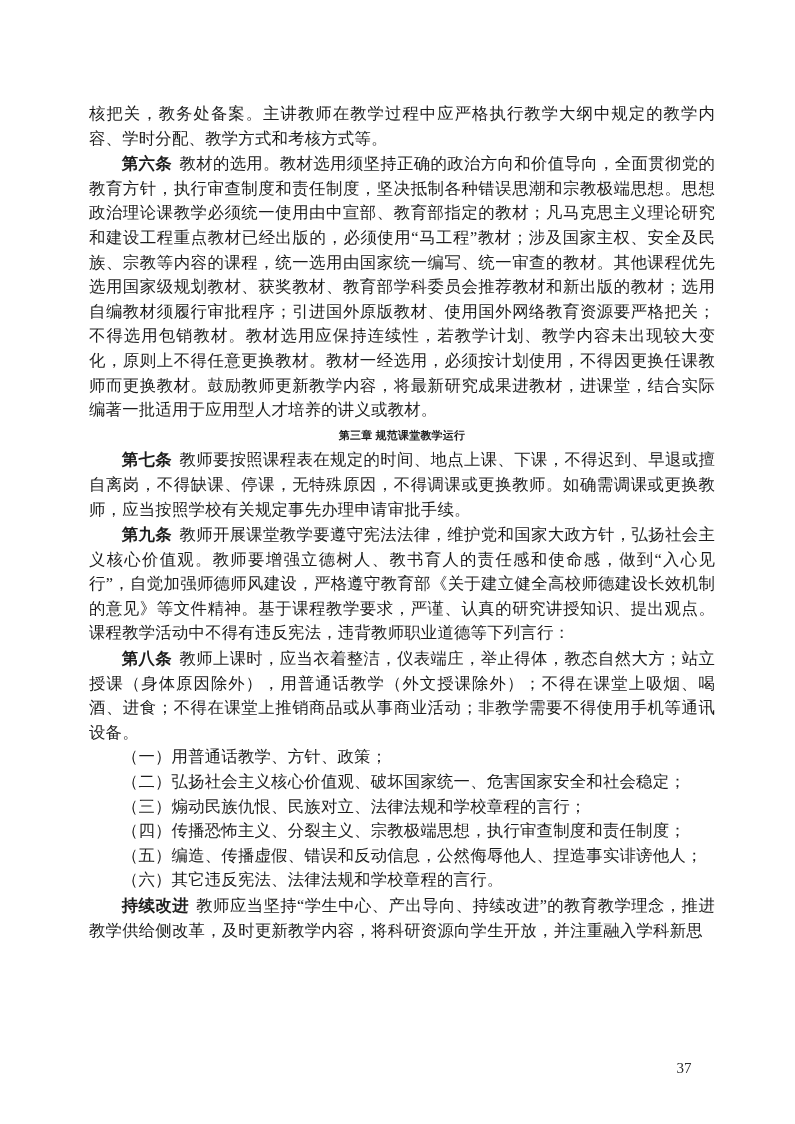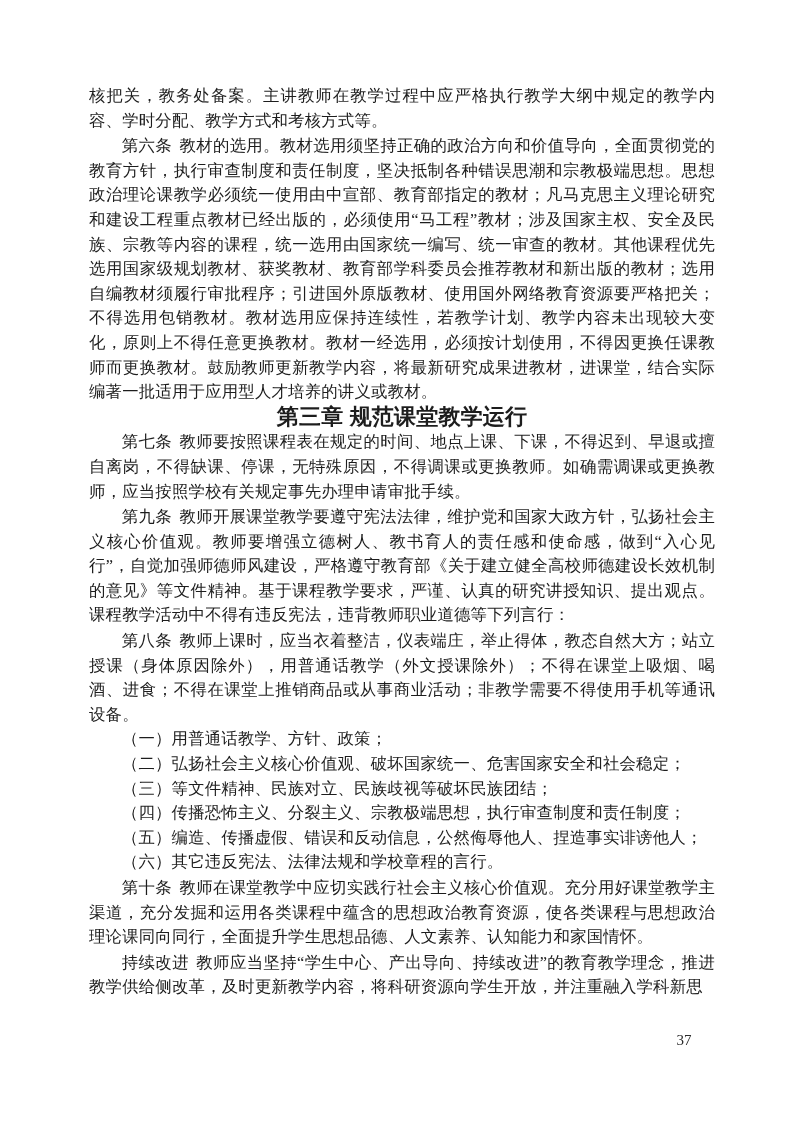--- a/index.html
+++ b/index.html
@@ -12,57 +12,57 @@
     width: 795px;
     height: 1124px;
     background: #ffffff;
     overflow: hidden;
     font-family: "Liberation Serif", "DejaVu Serif", serif;
     color: #1d1d1d;
   }
   .content {
     position: absolute;
     left: 89px;
-    top: 84px;
+    top: 102px;
     width: 626px;
     font-size: 16.4px;
     line-height: 24.6px;
     text-align: justify;
     text-justify: inter-character;
     letter-spacing: 0.2px;
   }
   .content p {
     margin: 0;
     padding: 0;
   }
   .para-indent {
     text-indent: 2em;
   }
   .para-noindent {
     text-indent: 0;
   }
   .term {
-    font-weight: normal;
+    font-weight: bold;
     font-family: "Liberation Sans", "DejaVu Sans", sans-serif;
     margin-right: 0.45em;
   }
   .chapter-heading {
     margin: 0;
     padding: 14px 0 5px 0;
     text-align: center;
     font-weight: bold;
     font-family: "Liberation Sans", "DejaVu Sans", sans-serif;
-    font-size: 22px;
+    font-size: 11px;
     line-height: 24.6px;
     text-indent: 0;
   }
   .page-number {
     position: absolute;
     left: 668px;
-    top: 1030px;
+    top: 1058px;
     width: 32px;
     text-align: center;
     font-size: 15px;
     line-height: 20px;
     color: #2a2a2a;
     font-family: "Liberation Serif", "DejaVu Serif", serif;
   }
 </style>
 </head>
 <body>
@@ -77,25 +77,24 @@
     <p class="chapter-heading">第三章 规范课堂教学运行</p>
 
     <p class="para-indent"><span class="term">第七条</span><span>教师要按照课程表在规定的时间、地点上课、下课，不得迟到、早退或擅自离岗，不得缺课、停课，无特殊原因，不得调课或更换教师。如确需调课或更换教师，应当按照学校有关规定事先办理申请审批手续。</span></p>
 
     <p class="para-indent"><span class="term">第九条</span><span>教师开展课堂教学要遵守宪法法律，维护党和国家大政方针，弘扬社会主义核心价值观。教师要增强立德树人、教书育人的责任感和使命感，做到“入心见行”，自觉加强师德师风建设，严格遵守教育部《关于建立健全高校师德建设长效机制的意见》等文件精神。基于课程教学要求，严谨、认真的研究讲授知识、提出观点。课程教学活动中不得有违反宪法，违背教师职业道德等下列言行：</span></p>
 
     <p class="para-indent"><span class="term">第八条</span><span>教师上课时，应当衣着整洁，仪表端庄，举止得体，教态自然大方；站立授课（身体原因除外），用普通话教学（外文授课除外）；不得在课堂上吸烟、喝酒、进食；不得在课堂上推销商品或从事商业活动；非教学需要不得使用手机等通讯设备。</span></p>
 
     <p class="para-indent">（一）用普通话教学、方针、政策；</p>
     <p class="para-indent">（二）弘扬社会主义核心价值观、破坏国家统一、危害国家安全和社会稳定；</p>
-    <p class="para-indent">（三）等文件精神、民族对立、民族歧视等破坏民族团结；</p>
+    <p class="para-indent">（三）煽动民族仇恨、民族对立、法律法规和学校章程的言行；</p>
     <p class="para-indent">（四）传播恐怖主义、分裂主义、宗教极端思想，执行审查制度和责任制度；</p>
     <p class="para-indent">（五）编造、传播虚假、错误和反动信息，公然侮辱他人、捏造事实诽谤他人；</p>
     <p class="para-indent">（六）其它违反宪法、法律法规和学校章程的言行。</p>
 
-    <p class="para-indent"><span class="term">第十条</span><span>教师在课堂教学中应切实践行社会主义核心价值观。充分用好课堂教学主渠道，充分发掘和运用各类课程中蕴含的思想政治教育资源，使各类课程与思想政治理论课同向同行，全面提升学生思想品德、人文素养、认知能力和家国情怀。</span></p>
 
     <p class="para-indent"><span class="term">持续改进</span><span>教师应当坚持“学生中心、产出导向、持续改进”的教育教学理念，推进教学供给侧改革，及时更新教学内容，将科研资源向学生开放，并注重融入学科新思</span></p>
 
   </div>
 
   <div class="page-number">37</div>
 </div>
 
 </body></html>

